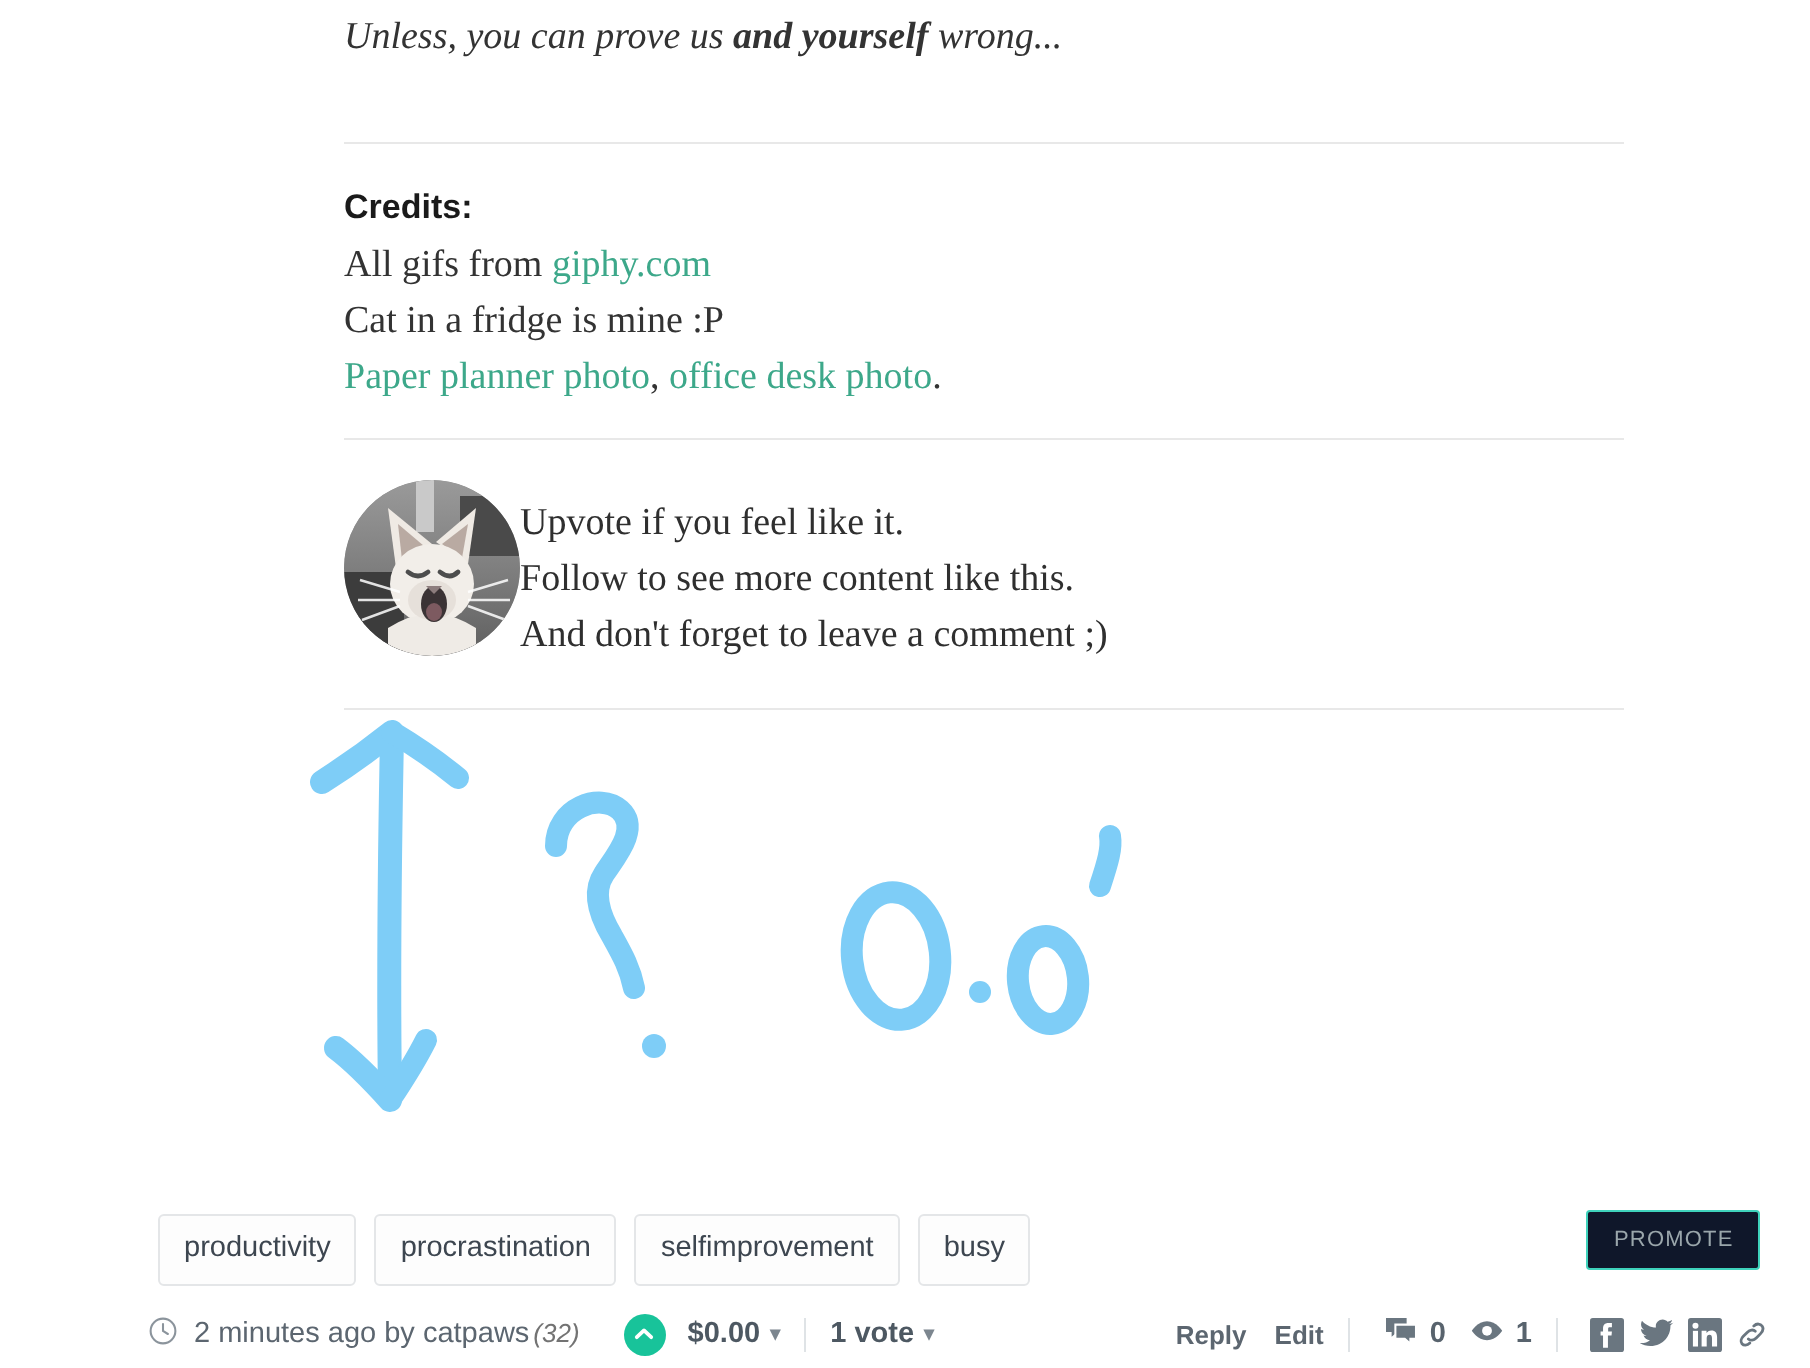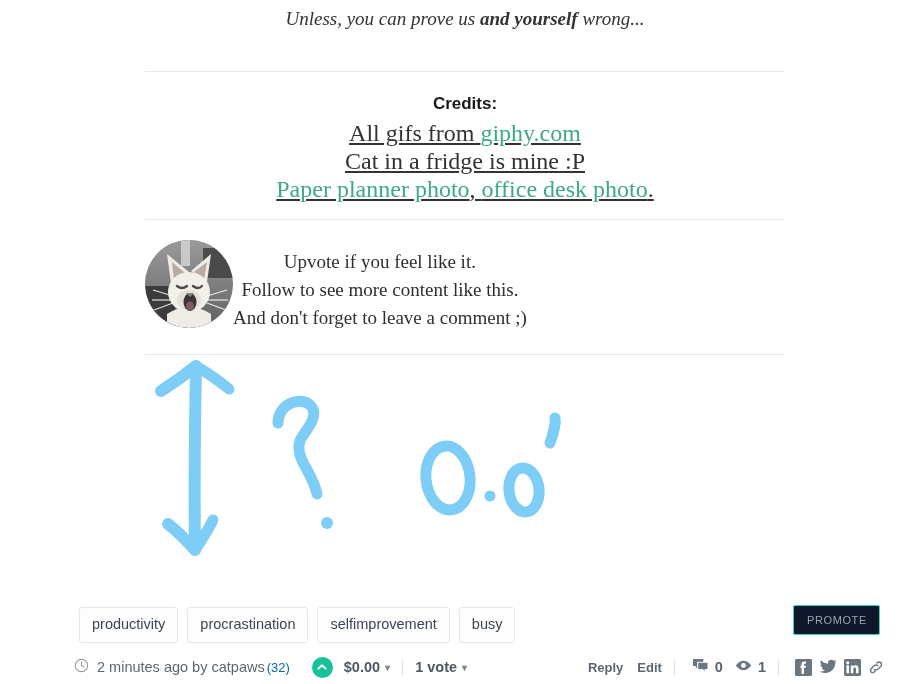--- a/index.html
+++ b/index.html
@@ -17,24 +17,23 @@
   }
   .page {
     position: relative;
     width: 905px;
     height: 684px;
   }
 
   
   .content-col {
     position: absolute;
-    left: 145px;
+    left: 172px;
     top: 0;
     width: 640px;
-    text-align: center;
   }
 
   .serif {
     font-family: "Liberation Serif", "DejaVu Serif", serif;
     color: #2f2f2f;
   }
 
   .tagline {
     font-size: 19px;
     font-style: italic;
@@ -62,24 +61,23 @@
   .credits-heading {
     font-family: "Liberation Sans", sans-serif;
     font-weight: bold;
     font-size: 17px;
     color: #1a1a1a;
     line-height: 28px;
     margin-bottom: 1px;
   }
   .credits-line {
     font-family: "Liberation Serif", "DejaVu Serif", serif;
-    font-size: 24px;
+    font-size: 19px;
     line-height: 28px;
     color: #333333;
-    text-decoration: underline;
   }
   a.link {
     color: #3da88a;
     text-decoration: none;
   }
 
   
   .follow-block {
     display: flex;
     align-items: flex-start;
@@ -179,23 +177,24 @@
   .meta-time {
     margin-left: 8px;
     color: #5c6670;
     white-space: nowrap;
   }
   .author-link {
     color: #5c6670;
     text-decoration: none;
   }
   .rep {
-    color: #0369a1;
+    color: #737373;
     font-size: 13px;
     margin-left: 2px;
+    font-style: italic;
   }
   .upvote-circle {
     width: 21px;
     height: 21px;
     border-radius: 50%;
     background: #18c39a;
     display: inline-flex;
     align-items: center;
     justify-content: center;
     margin-left: 22px;

